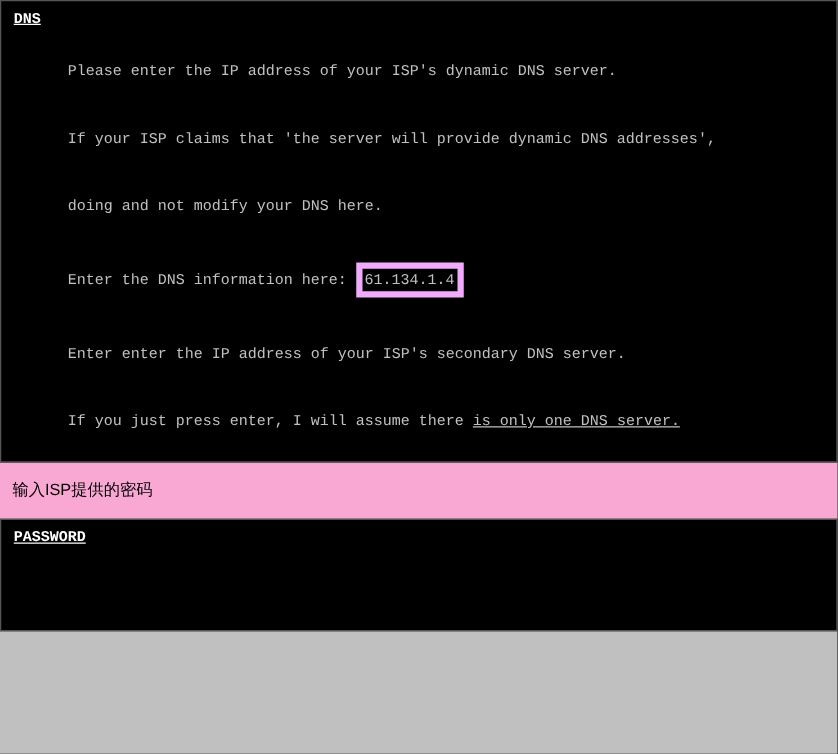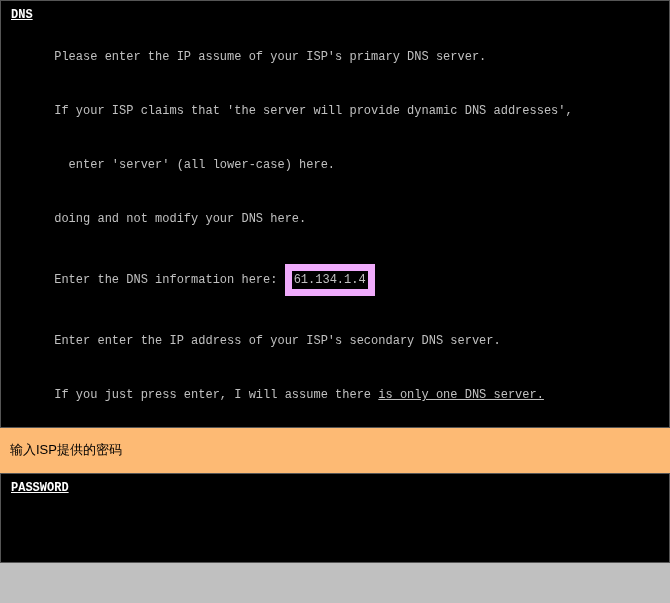--- a/index.html
+++ b/index.html
@@ -32,21 +32,21 @@
     }
 
     .terminal-block .line {
       white-space: pre-wrap;
       word-break: break-all;
       line-height: 1.5;
     }
 
     .input-box {
       display: inline-block;
-      border: 7px solid #f0abfc;
+      border: 5px solid #f0abfc;
       padding: 0 2px;
       background: transparent;
       color: #c0c0c0;
       font-family: 'Courier New', Courier, monospace;
       font-size: 12px;
     }
 
     .underline-text {
       text-decoration: underline;
     }
@@ -74,46 +74,43 @@
     }
 
     .watermark-tech {
       color: #d4a020;
       font-size: 12px;
       font-family: Arial, sans-serif;
       font-weight: bold;
     }
 
     .description-block {
-      background: #fdba74;
+      background: #f9a8d4;
       padding: 12px 10px;
       font-size: 13px;
       color: #000;
       line-height: 1.6;
     }
 
     .section-wrapper {
       margin-bottom: 0;
     }
   </style>
 </head>
 <body>
 
 <div class="section-wrapper">
   <div class="terminal-block">
     <div class="title-bar">DNS</div>
 
     <div class="line">
-      <span>Please enter the IP assume of your ISP's primary DNS server.</span>
+      <span>Please enter the IP address of your ISP's dynamic DNS server.</span>
     </div>
     <div class="line">
       <span>If your ISP claims that 'the server will provide dynamic DNS addresses',</span>
-    </div>
-    <div class="line">
-      <span>  enter 'server' (all lower-case) here.</span>
     </div>
     <div class="line">
       <span>doing and not modify your DNS here.</span>
     </div>
     <div class="line">
       <span>Enter the DNS information here: </span><span class="input-box">61.134.1.4</span>
     </div>
     <div class="line">
       <span>Enter enter the IP address of your ISP's secondary DNS server.</span>
     </div>

